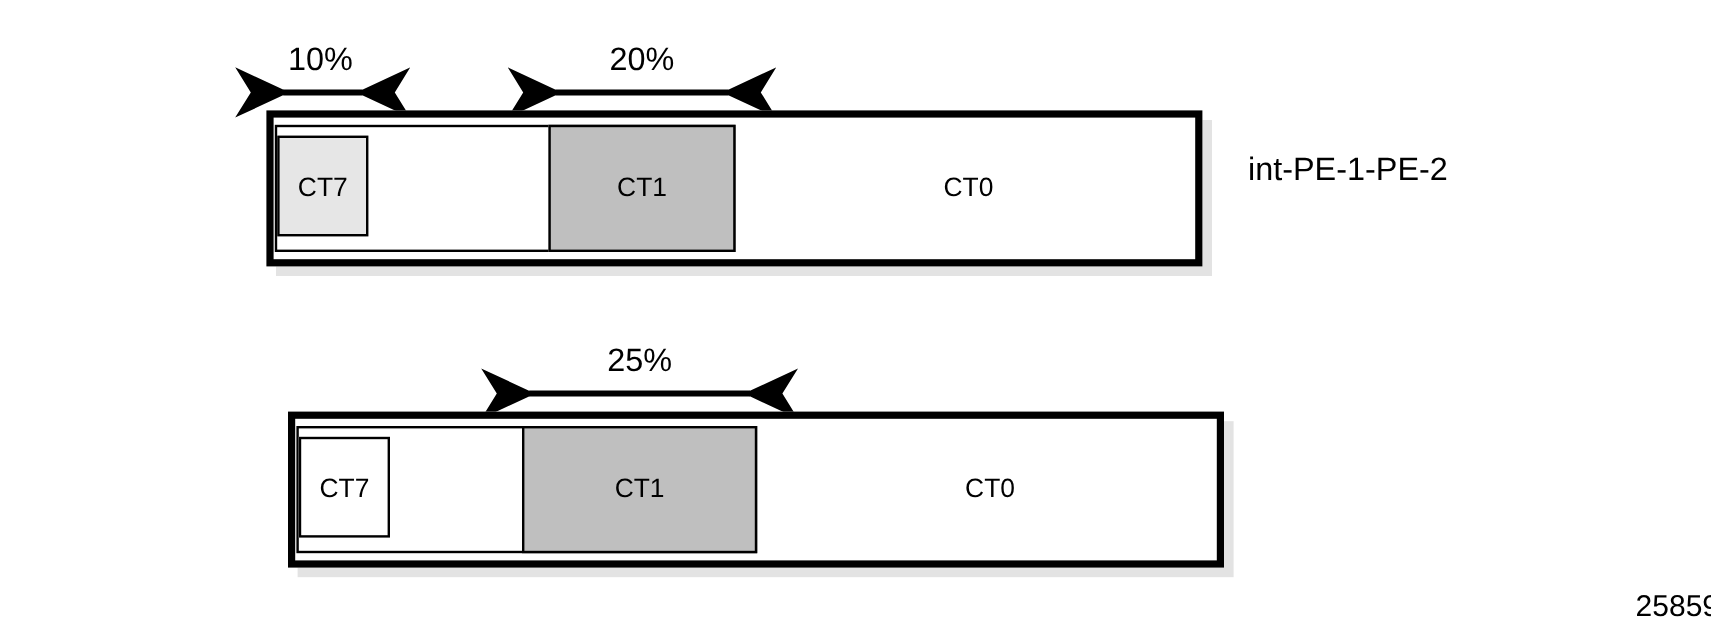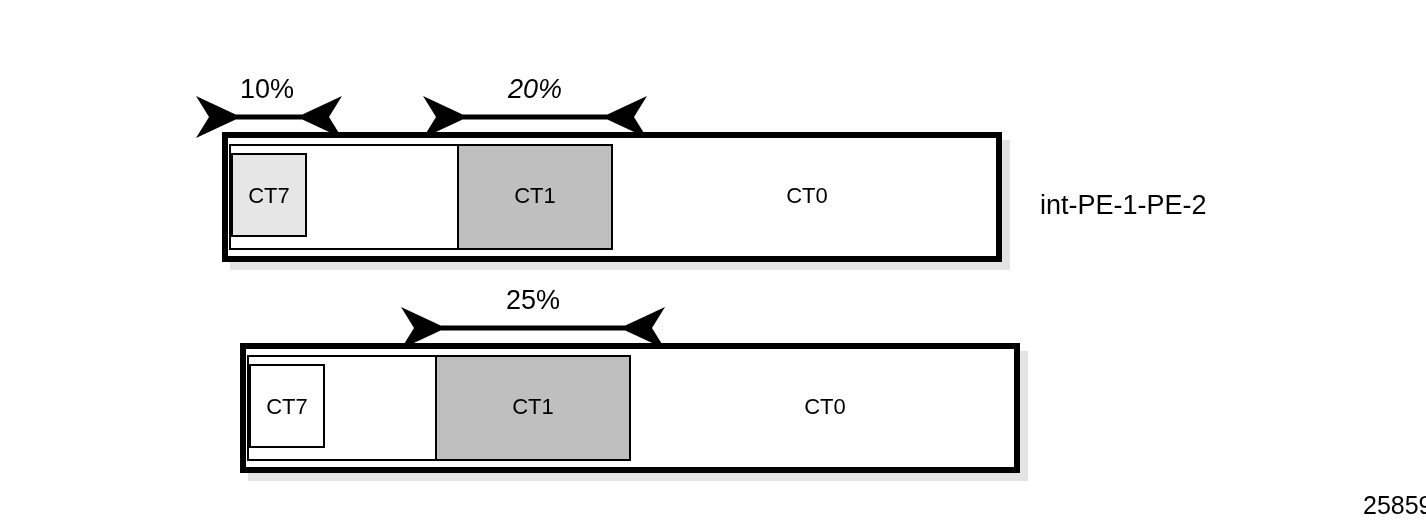--- a/index.html
+++ b/index.html
@@ -96,38 +96,38 @@
     line-height: 1;
     white-space: nowrap;
     color: #000;
   }
 </style>
 </head>
 <body>
 
 <div id="canvas">
 
-  <div class="bar-wrap" style="left:0px; top:0px; width:1208px; height:250px;margin-top:40px;">
+  <div class="bar-wrap" style="left:0px; top:0px; width:1208px; height:250px;">
 
     <div class="dim-label" style="left:215px; top:36px; width:104px;">10%</div>
     <div class="dim-arrow" style="left:231px; top:66px; width:76px;">
       <svg width="76" height="22" viewBox="0 0 76 22">
         <defs>
           <marker id="ahL1" markerWidth="9" markerHeight="9" refX="8" refY="4.5" orient="auto" markerUnits="strokeWidth">
             <path d="M9,4.5 L0,0.3 L2.6,4.5 L0,8.7 Z" fill="#000"></path>
           </marker>
           <marker id="ahR1" markerWidth="9" markerHeight="9" refX="1" refY="4.5" orient="auto" markerUnits="strokeWidth">
             <path d="M0,4.5 L9,0.3 L6.4,4.5 L9,8.7 Z" fill="#000"></path>
           </marker>
         </defs>
         <line x1="5" y1="11" x2="71" y2="11" stroke="#000" stroke-width="5" marker-start="url(#ahL1)" marker-end="url(#ahR1)"></line>
       </svg>
     </div>
 
-    <div class="dim-label" style="left:483px; top:36px; width:104px;font-style:italic;">20%</div>
+    <div class="dim-label" style="left:483px; top:36px; width:104px;">20%</div>
     <div class="dim-arrow" style="left:458px; top:66px; width:154px;">
       <svg width="154" height="22" viewBox="0 0 154 22">
         <defs>
           <marker id="ahL2" markerWidth="9" markerHeight="9" refX="8" refY="4.5" orient="auto" markerUnits="strokeWidth">
             <path d="M9,4.5 L0,0.3 L2.6,4.5 L0,8.7 Z" fill="#000"></path>
           </marker>
           <marker id="ahR2" markerWidth="9" markerHeight="9" refX="1" refY="4.5" orient="auto" markerUnits="strokeWidth">
             <path d="M0,4.5 L9,0.3 L6.4,4.5 L9,8.7 Z" fill="#000"></path>
           </marker>
         </defs>
@@ -142,21 +142,21 @@
     <div class="bar-inner" style="left:229px; top:104px; width:384px; height:106px;"></div>
 
     <div class="seg-ct1" style="left:457px; top:104px; width:156px; height:106px; background:#bfbfbf;"></div>
 
     <div class="seg-ct7" style="left:231px; top:113px; width:76px; height:84px; background:#e6e6e6;"></div>
 
     <div class="seg-label" style="left:231px; top:145px; width:76px;">CT7</div>
     <div class="seg-label" style="left:457px; top:145px; width:156px;">CT1</div>
     <div class="seg-label" style="left:707px; top:145px; width:200px;">CT0</div>
 
-    <div class="bar-name" style="left:1040px; top:152px;">int-PE-1-PE-2</div>
+    <div class="bar-name" style="left:1040px; top:128px;">int-PE-1-PE-2</div>
   </div>
 
   <div class="bar-wrap" style="left:18px; top:250px; width:1206px; height:250px;">
 
     <div class="dim-label" style="left:463px; top:37px; width:104px;">25%</div>
     <div class="dim-arrow" style="left:418px; top:67px; width:194px;">
       <svg width="194" height="22" viewBox="0 0 194 22">
         <defs>
           <marker id="ahL3" markerWidth="9" markerHeight="9" refX="8" refY="4.5" orient="auto" markerUnits="strokeWidth">
             <path d="M9,4.5 L0,0.3 L2.6,4.5 L0,8.7 Z" fill="#000"></path>

